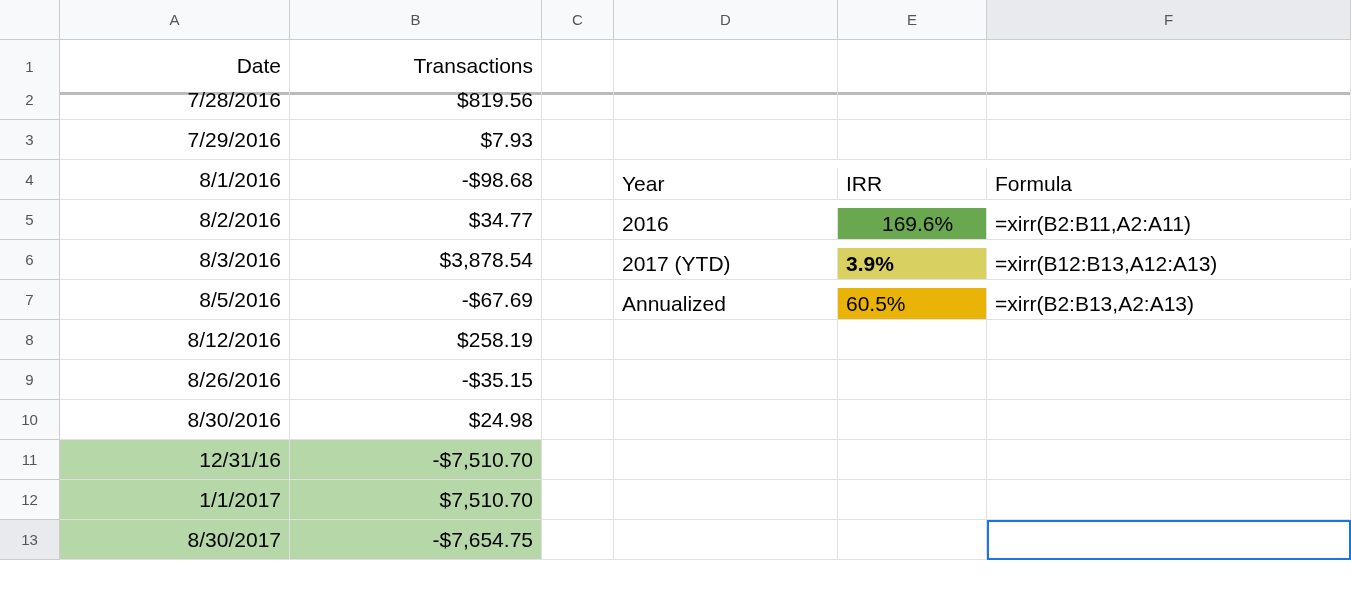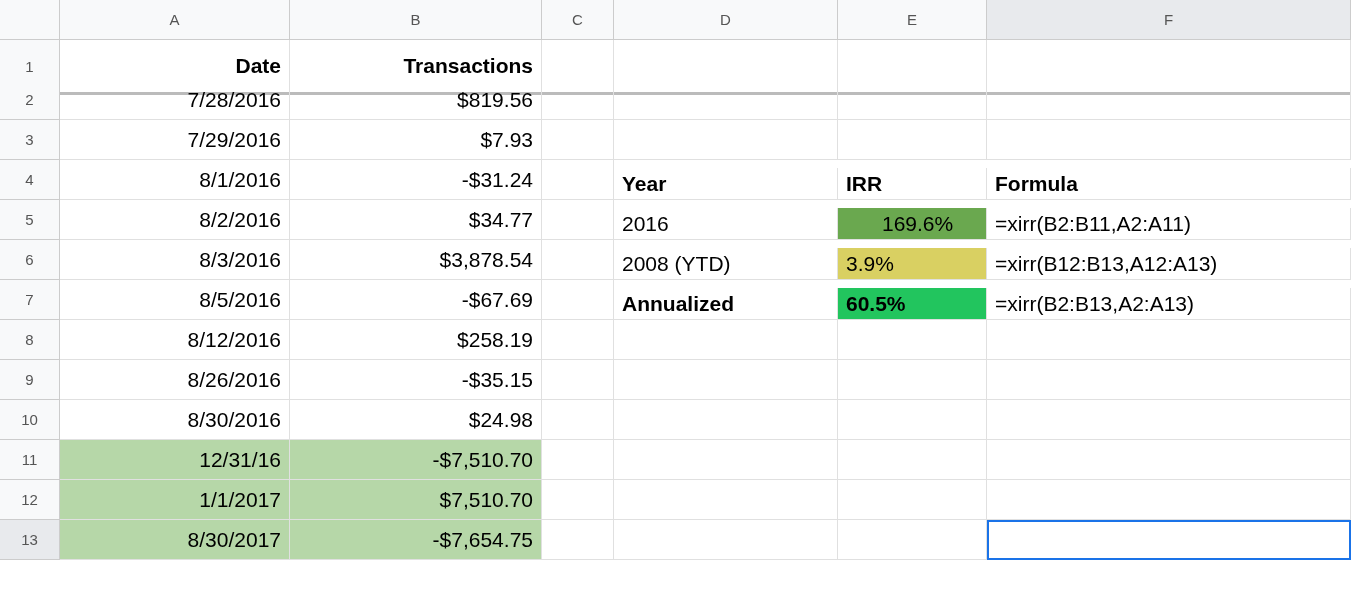--- a/index.html
+++ b/index.html
@@ -41,29 +41,29 @@
       border-bottom: 1px solid #ccc;
     }
     .corner {
       background: #f8f9fa;
       border-right: 1px solid #ccc;
       border-bottom: 1px solid #ccc;
     }
     .sel-hdr {
       background: #e8eaed;
     }
-    .bold { font-weight: bold; }
+    .bold { font-weight: normal; }
     .right { justify-content: flex-end; }
     .left { justify-content: flex-start; margin-top: 8px; }
     .thick-bottom { border-bottom: 3px solid #bbb; }
     .row1 { height: 55px; }
     .green-light { background: #b6d7a8; padding-left: 40px; }
-    .green-mid { background: #22c55e; }
+    .green-mid { background: #eab308; }
     .green-dark { background: #6aa84f; padding-left: 44px; }
-    .yellow { background: #d9d062; }
+    .yellow { background: #d9d062; font-weight: bold; }
     .sel-cell {
       border: 2px solid #1a73e8;
     }
   </style>
 </head>
 <body>
 
 <div class="sheet">
 
   <div class="cell corner"></div>
@@ -93,39 +93,39 @@
   <div class="cell rowhdr">3</div>
   <div class="cell right">7/29/2016</div>
   <div class="cell right">$7.93</div>
   <div class="cell"></div>
   <div class="cell"></div>
   <div class="cell"></div>
   <div class="cell"></div>
 
   <div class="cell rowhdr">4</div>
   <div class="cell right">8/1/2016</div>
-  <div class="cell right">-$31.24</div>
+  <div class="cell right">-$98.68</div>
   <div class="cell"></div>
   <div class="cell bold left">Year</div>
   <div class="cell bold left">IRR</div>
   <div class="cell bold left">Formula</div>
 
   <div class="cell rowhdr">5</div>
   <div class="cell right">8/2/2016</div>
   <div class="cell right">$34.77</div>
   <div class="cell"></div>
   <div class="cell left">2016</div>
   <div class="cell left green-dark">169.6%</div>
   <div class="cell left">=xirr(B2:B11,A2:A11)</div>
 
   <div class="cell rowhdr">6</div>
   <div class="cell right">8/3/2016</div>
   <div class="cell right">$3,878.54</div>
   <div class="cell"></div>
-  <div class="cell left">2008 (YTD)</div>
+  <div class="cell left">2017 (YTD)</div>
   <div class="cell left yellow">3.9%</div>
   <div class="cell left">=xirr(B12:B13,A12:A13)</div>
 
   <div class="cell rowhdr">7</div>
   <div class="cell right">8/5/2016</div>
   <div class="cell right">-$67.69</div>
   <div class="cell"></div>
   <div class="cell bold left">Annualized</div>
   <div class="cell bold left green-mid">60.5%</div>
   <div class="cell left">=xirr(B2:B13,A2:A13)</div>

